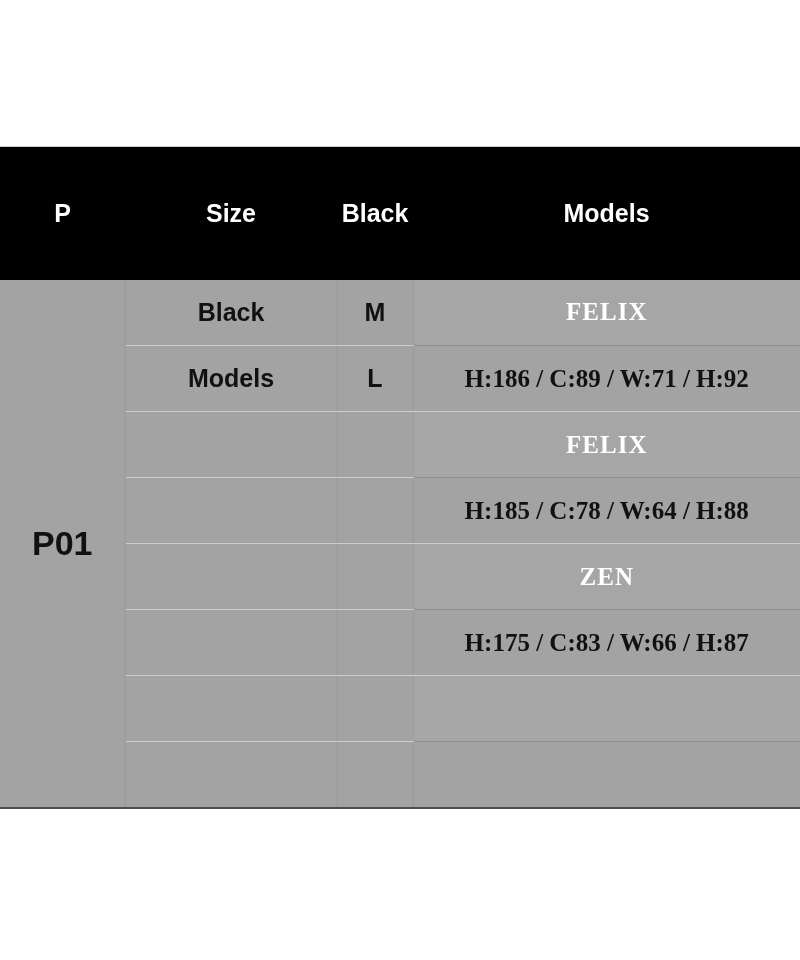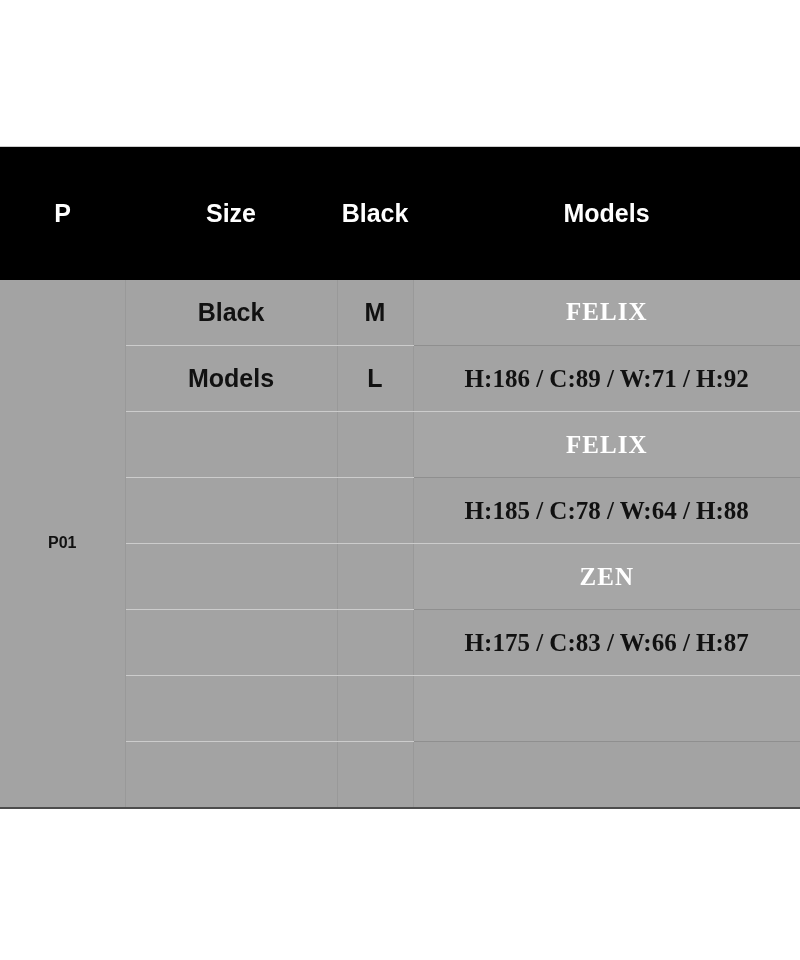--- a/index.html
+++ b/index.html
@@ -50,21 +50,21 @@
     text-align: center;
     vertical-align: middle;
     font-size: 25px;
     font-weight: bold;
     color: var(--body-text);
     padding: 0;
     background: #a3a3a3;
   }
   td.p-cell {
     border-right: 1px solid var(--column-line);
-    font-size: 16px;
+    font-size: 34px;
   }
   td.color-cell,
   td.size-cell {
     border-right: 1px solid var(--column-line);
     border-bottom: 1px solid var(--row-line);
   }
   td.model-cell {
     border-bottom: 1px solid var(--row-line);
     font-family: Liberation Serif, serif;
   }

